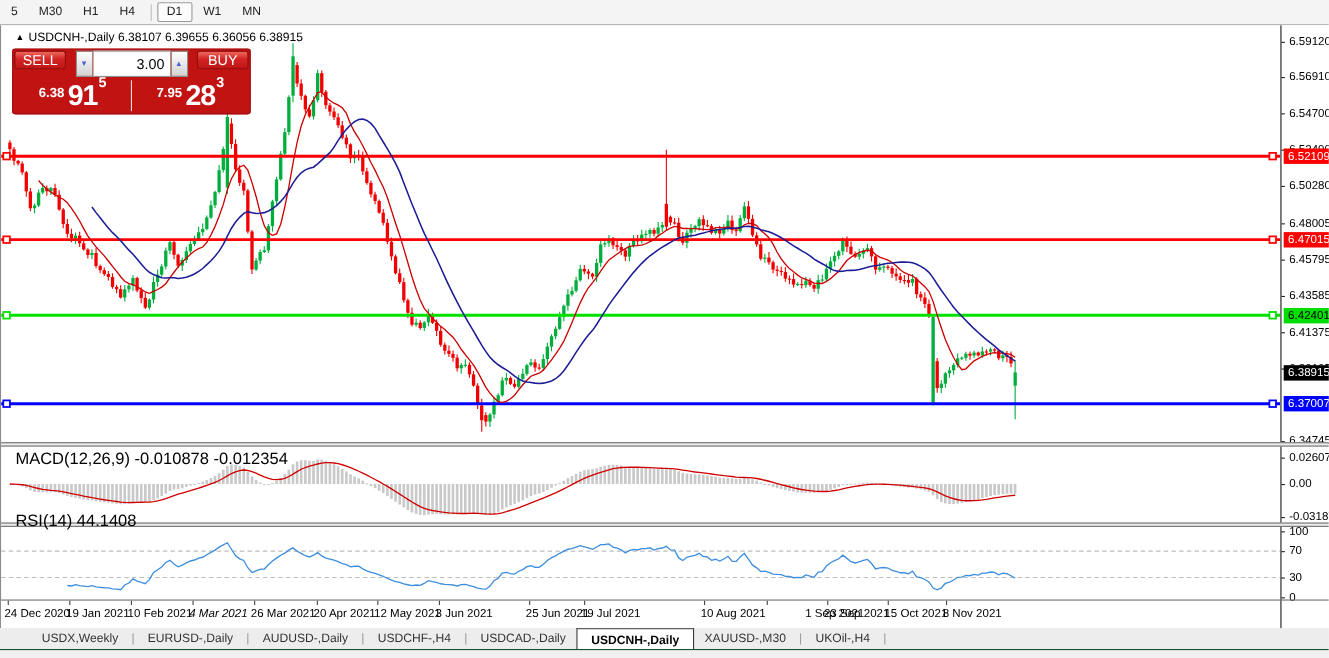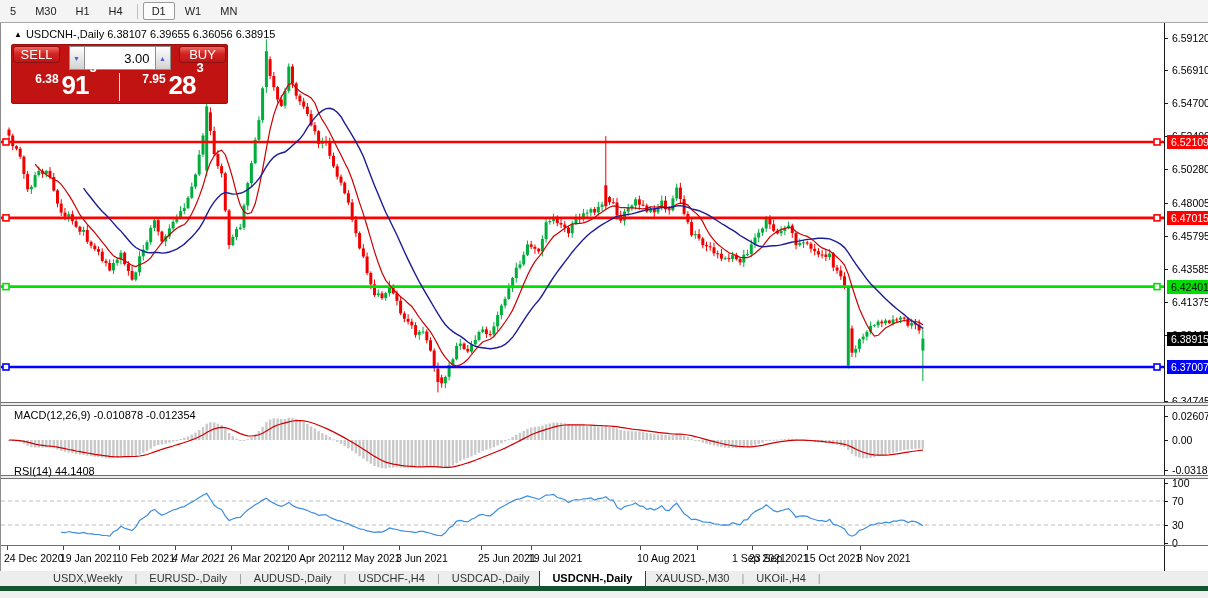--- a/index.html
+++ b/index.html
@@ -20,46 +20,46 @@
   .sep{position:absolute;left:0;width:100%;height:4px;background:#ececec;border-top:1px solid #6f6f6f;border-bottom:1px solid #6f6f6f;z-index:4}
   #sep1{top:379px}
   #sep2{top:452px}
   #sep3{top:522px;height:1px;background:#6f6f6f;border:none}
   #axis-col{position:absolute;left:1163px;top:0;width:45px;height:548px;background:#fff;border-left:1px solid #1a1a1a;z-index:3}
   .axlbl{position:absolute;left:7px;font-size:10.5px;line-height:12px;color:#000;white-space:nowrap}
   .axdash{position:absolute;left:0;width:3px;height:1px;background:#1a1a1a}
   .pricebox{position:absolute;left:2px;width:43px;height:14px;font-size:10.5px;line-height:14px;padding-left:4px;z-index:6;white-space:nowrap}
   .chart-header{position:absolute;top:5px;left:13px;font-size:11px;color:#000;z-index:8;white-space:nowrap}
   .tri{font-size:8px;margin-right:4px;vertical-align:1px}
-  .panel-title{position:absolute;left:13px;font-size:11px;color:#000;z-index:5;white-space:nowrap}
+  .panel-title{position:absolute;left:13px;font-size:15px;color:#000;z-index:5;white-space:nowrap}
   #macd-title{top:386px}
   #rsi-title{top:442px}
 
   
   .trade-panel{position:absolute;left:10px;top:21px;width:217px;height:60px;background:#c21313;border-radius:3px;z-index:9;padding:2px;display:flex;flex-direction:column;box-shadow:0 0 0 1px #9c0f0f inset}
   .tp-top{display:flex;align-items:flex-start;height:24px}
   .tp-btn{width:47px;background:linear-gradient(#ef6a5e,#d32424 45%,#c11616);border:1px solid #8f0f0f;border-radius:3px;color:#fff;font-size:13px;display:flex;align-items:center;justify-content:center}
   .spin{display:flex;margin:0 auto;height:24px}
   .spin-btn{width:16px;background:linear-gradient(#fefefe,#d2d2d2);border:1px solid #8e8e8e;display:flex;align-items:center;justify-content:center}
   .spin-arr{color:#4a5fd0;font-size:7px;line-height:7px}
   .spin-field{width:70px;border:1px solid #8e8e8e;border-left:none;border-right:none;text-align:right;font-size:13px;padding:0 5px 0 0;font-family:"Liberation Sans",sans-serif;color:#000}
   .tp-bottom{flex:1;display:flex;position:relative;margin-top:2px}
-  .tp-price{flex:1;display:flex;align-items:flex-start;justify-content:center;color:#fff;padding-bottom:2px}
+  .tp-price{flex:1;display:flex;align-items:center;justify-content:center;color:#fff;padding-bottom:2px}
   .tp-div{width:1px;background:rgba(255,255,255,.85);margin:1px 0}
   .p-base{font-size:12px;font-weight:bold;margin:0 3px 4px 0}
   .p-big{font-size:26px;font-weight:bold;line-height:27px;letter-spacing:-1px}
   .p-sup{font-size:13px;font-weight:bold;transform:translateY(-12px);margin-left:1px}
 
   
   #date-strip{position:absolute;left:0;top:523px;width:1163px;height:25px;background:#fff;z-index:2}
   .dlbl{position:absolute;top:6px;font-size:10.5px;color:#000;white-space:nowrap}
   .dtick{position:absolute;top:0;width:1px;height:4px;background:#444}
 
   
-  .tabbar{position:absolute;top:571px;left:0;width:100%;height:20px;background:#ededed;border-bottom:5px solid #14532d;display:flex;align-items:flex-end;padding-left:43px;font-size:11px;color:#333}
+  .tabbar{position:absolute;top:571px;left:0;width:100%;height:20px;background:#ededed;border-bottom:1px solid #14532d;display:flex;align-items:flex-start;padding-left:28px;font-size:11px;color:#333}
   .tab{padding:4px 10px 2px;white-space:nowrap}
   .tab.active{background:#fff;border:1px solid #3a3a3a;border-bottom:none;font-weight:bold;color:#000;padding:4px 12px 2px}
   .tabdiv{color:#999;padding:4px 2px 2px}
   .statusbar{position:absolute;top:592px;left:0;width:100%;height:6px;background:#f0f0f0}
 </style>
 </head>
 <body>
 
 <div class="app">
 

